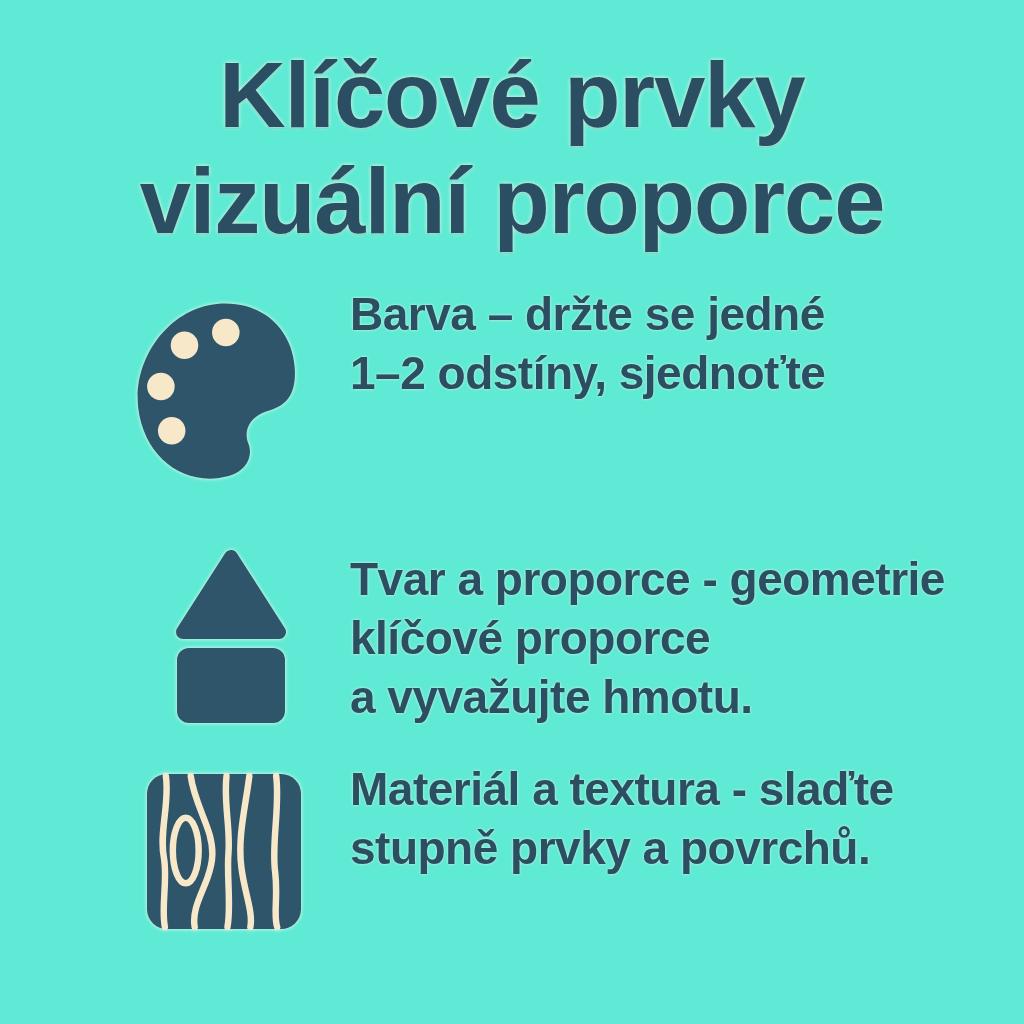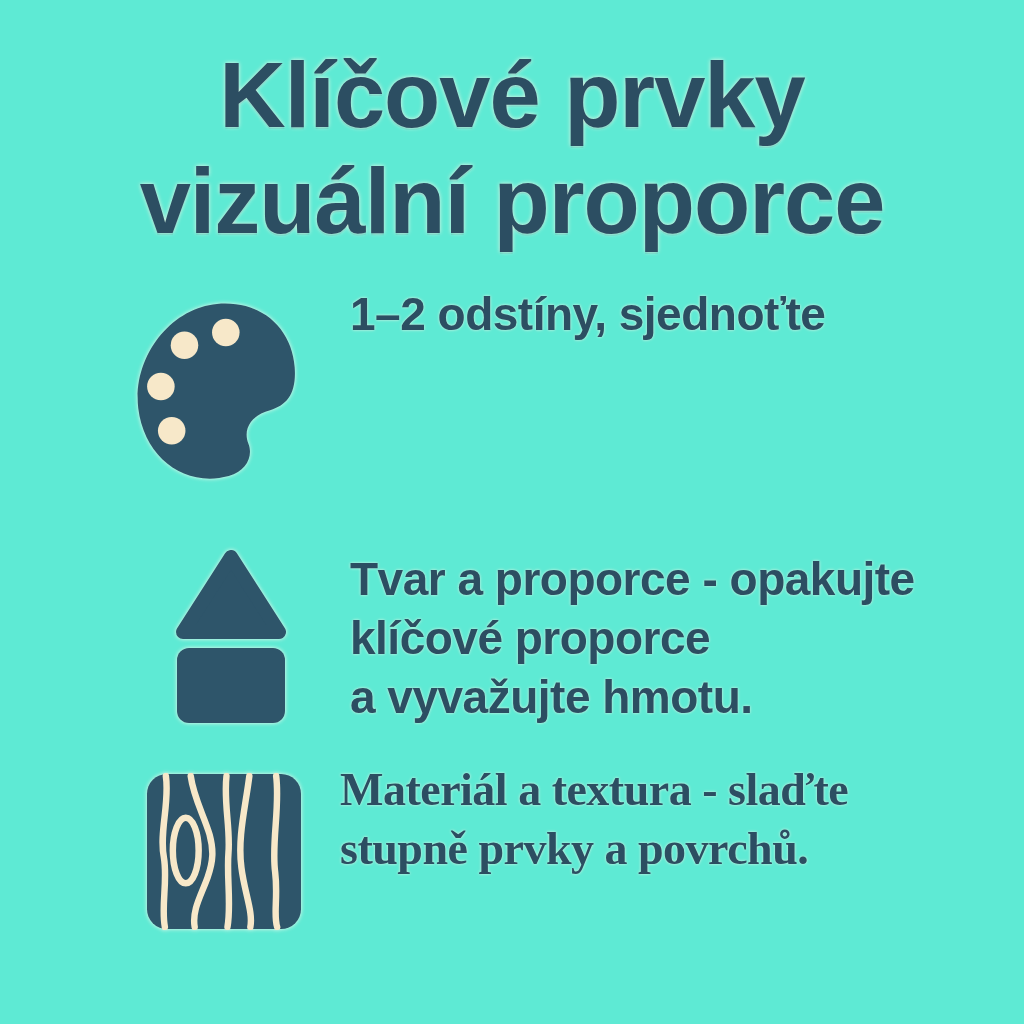--- a/index.html
+++ b/index.html
@@ -30,21 +30,21 @@
     font-size: 46px;
     line-height: 59px;
     font-weight: 600;
     letter-spacing: -0.5px;
     color: #2C4E62;
     text-shadow: 0 0 3px rgba(253,247,231,0.85);
     white-space: nowrap;
   }
   .text-1 { left: 350px; top: 285px; }
   .text-2 { left: 350px; top: 550px; }
-  .text-3 { left: 340px; top: 760px; font-family: Liberation Serif, serif; }
+  .text-3 { left: 350px; top: 760px; }
   .icon { position: absolute; filter: drop-shadow(0 0 2px rgba(255,252,240,0.9)); }
   .icon-1 { left: 130px; top: 300px; }
   .icon-2 { left: 175px; top: 548px; }
   .icon-3 { left: 146px; top: 773px; }
 </style>
 </head>
 <body>
 
 <div class="canvas">
 
@@ -56,31 +56,32 @@
   <div class="icon icon-1">
     <svg width="168" height="182" viewBox="0 0 170 185" xmlns="http://www.w3.org/2000/svg">
       <path fill="#2E556A" d="M88,4 C135,0 164,30 167,68 C169,94 160,107 142,112 C123,117 114,131 120,146 C125,159 118,174 100,179 C55,191 14,160 8,110 C2,58 41,8 88,4 Z"></path>
       <circle cx="97" cy="33" r="14" fill="#F7E8C9"></circle>
       <circle cx="55" cy="46" r="14" fill="#F7E8C9"></circle>
       <circle cx="31" cy="88" r="14" fill="#F7E8C9"></circle>
       <circle cx="42" cy="133" r="14" fill="#F7E8C9"></circle>
     </svg>
   </div>
   <div class="body-text text-1">
+    <div>Barva – držte se jedné</div>
     <div>1–2 odstíny, sjednoťte</div>
   </div>
 
   <div class="icon icon-2">
     <svg width="112" height="178" viewBox="0 0 112 178" xmlns="http://www.w3.org/2000/svg">
       <path d="M56,9 L104,84 L8,84 Z" fill="#2E556A" stroke="#2E556A" stroke-width="14" stroke-linejoin="round"></path>
       <rect x="2" y="100" width="108" height="75" rx="12" fill="#2E556A"></rect>
     </svg>
   </div>
   <div class="body-text text-2">
-    <div>Tvar a proporce - opakujte</div>
+    <div>Tvar a proporce - geometrie</div>
     <div>klíčové proporce</div>
     <div>a vyvažujte hmotu.</div>
   </div>
 
   <div class="icon icon-3">
     <svg width="156" height="157" viewBox="0 0 157 158" xmlns="http://www.w3.org/2000/svg">
       <rect x="1" y="1" width="155" height="156" rx="20" fill="#2E556A"></rect>
       <g fill="none" stroke="#F7E8C9" stroke-width="6.5" stroke-linecap="round">
         <path d="M20,3 C24,30 13,60 18,85 C22,108 15,135 19,155"></path>
         <path d="M45,3 C48,25 58,42 64,62 C68,77 68,88 62,105 C56,122 46,138 49,155"></path>

